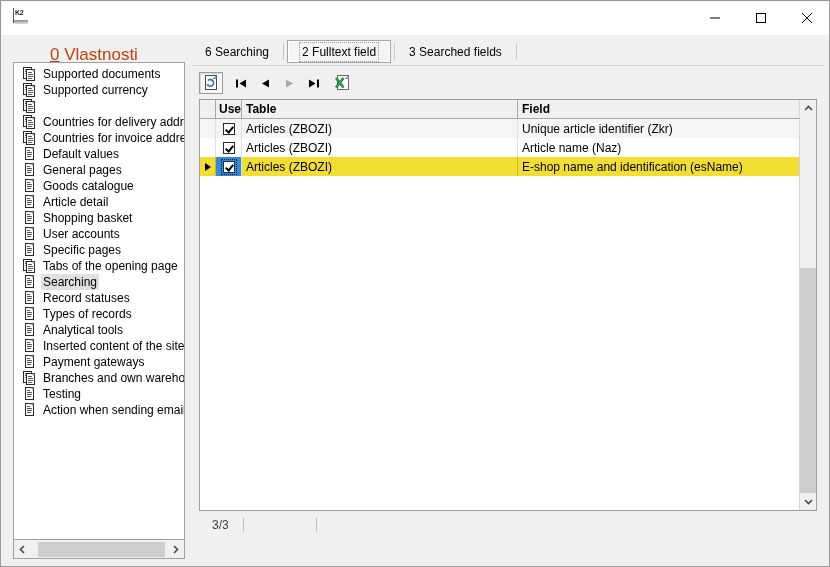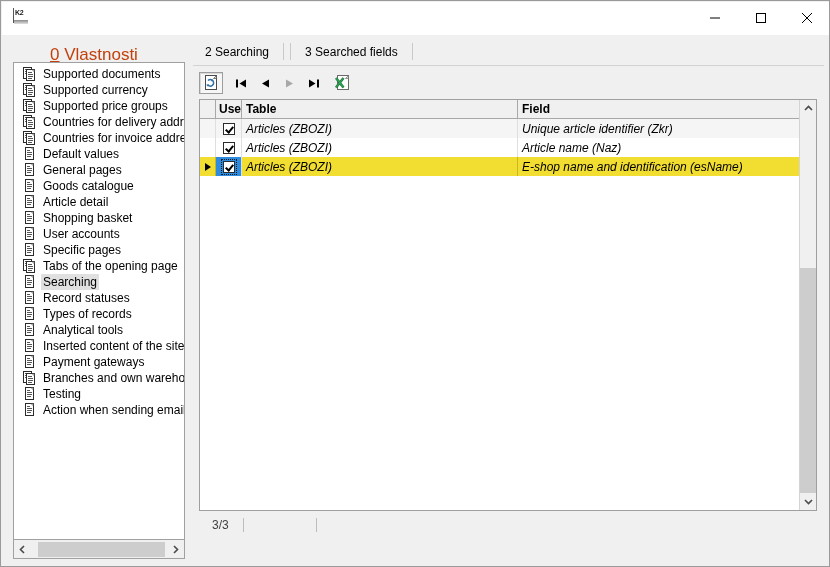--- a/index.html
+++ b/index.html
@@ -270,21 +270,20 @@
     position: absolute;
     left: 0; top: 19px;
     width: 600px;
   }
   .grow {
     height: 19px;
     display: flex;
     align-items: stretch;
     background: #ffffff;
     box-sizing: border-box;
-    font-style: italic;
   }
   .grow.alt { background: #f5f5f5; }
   .grow.sel { background: #f2dd31; }
   .gcell {
     display: flex;
     align-items: center;
     font-size: 12px;
     color: #000;
     box-sizing: border-box;
     padding-left: 4px;
@@ -460,21 +459,20 @@
             <span class="tlabel">Supported currency</span>
           </div>
           <div class="tree-item">
             <span class="tico"><svg width="13" height="14" viewBox="0 0 13 14">
                 <rect x="0.5" y="0.5" width="8" height="11" fill="#fff" stroke="#2b2b2b" stroke-width="1"></rect>
                 <path d="M2 2.5 h5 M2 4.5 h5 M2 6.5 h4" stroke="#2b2b2b" stroke-width="0.8"></path>
                 <rect x="3.5" y="2.5" width="8" height="11" fill="#fff" stroke="#2b2b2b" stroke-width="1"></rect>
                 <path d="M11.5 2.5 L11.5 5 L9 2.5 Z" fill="#d9d9d9" stroke="#2b2b2b" stroke-width="0.6"></path>
                 <path d="M5 5.5 h4 M5 7.5 h5 M5 9.5 h5 M5 11.5 h4" stroke="#2b2b2b" stroke-width="0.8"></path>
               </svg></span>
-            <span class="tlabel">Supported price groups</span>
           </div>
           <div class="tree-item">
             <span class="tico"><svg width="13" height="14" viewBox="0 0 13 14">
                 <rect x="0.5" y="0.5" width="8" height="11" fill="#fff" stroke="#2b2b2b" stroke-width="1"></rect>
                 <path d="M2 2.5 h5 M2 4.5 h5 M2 6.5 h4" stroke="#2b2b2b" stroke-width="0.8"></path>
                 <rect x="3.5" y="2.5" width="8" height="11" fill="#fff" stroke="#2b2b2b" stroke-width="1"></rect>
                 <path d="M11.5 2.5 L11.5 5 L9 2.5 Z" fill="#d9d9d9" stroke="#2b2b2b" stroke-width="0.6"></path>
                 <path d="M5 5.5 h4 M5 7.5 h5 M5 9.5 h5 M5 11.5 h4" stroke="#2b2b2b" stroke-width="0.8"></path>
               </svg></span>
             <span class="tlabel">Countries for delivery addresses</span>
@@ -643,23 +641,26 @@
       </div>
       <div class="hs-btn">
         <svg width="9" height="9" viewBox="0 0 9 9">
             <path d="M3 1 L6.5 4.5 L3 8" fill="none" stroke="#4a4a4a" stroke-width="1.6"></path>
           </svg>
       </div>
     </div>
 
     <div class="tabs" id="tabs">
         <div class="tab">
-          <span class="tab-txt">2 Searching</span>
+          <span class="tab-txt">6 Searching</span>
         </div>
         <div class="tab-sep"></div>
+        <div class="tab active">
+          <span class="tab-txt">2 Fulltext field</span>
+        </div>
         <div class="tab-sep"></div>
         <div class="tab">
           <span class="tab-txt">3 Searched fields</span>
         </div>
         <div class="tab-sep"></div>
       </div>
 
     <div class="panel">
 
       <div class="toolbar">

